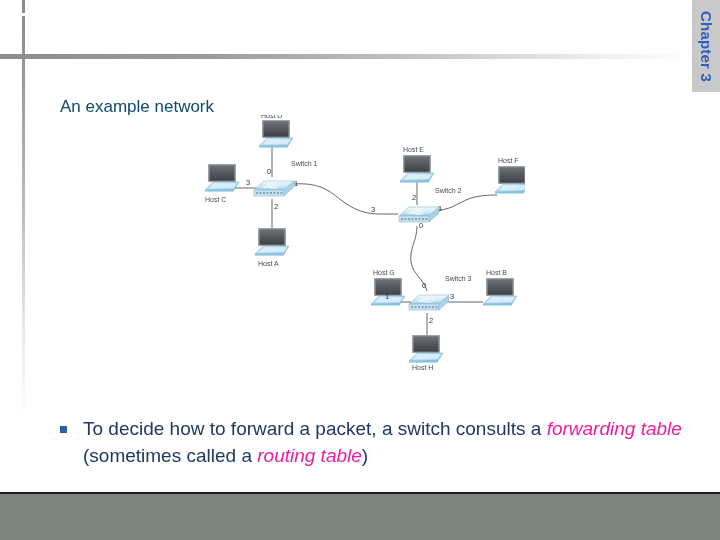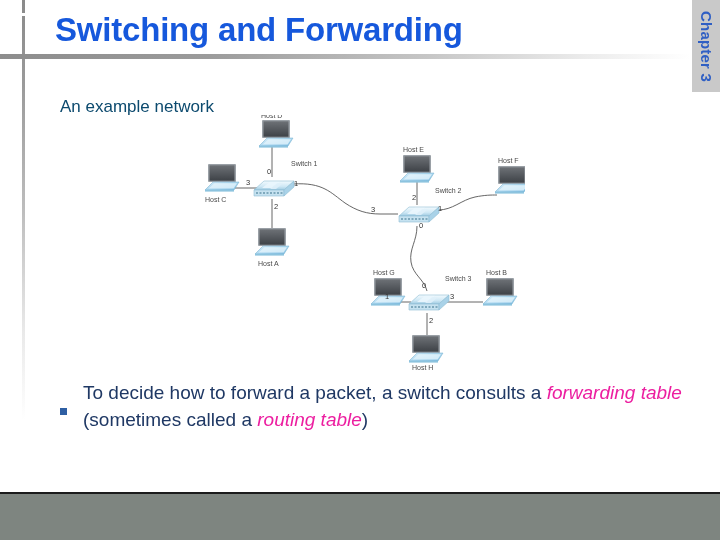--- a/index.html
+++ b/index.html
@@ -49,22 +49,22 @@
     position:absolute;left:60px;top:96px;
     color:#0c4a6e;font-size:17px;line-height:22px;
   }
 
   
   .figure{position:absolute;left:195px;top:115px;width:330px;height:255px;}
   .figure svg{display:block;}
 
   
   .bullet{
-    position:absolute;left:60px;top:379px;width:625px;
-    display:flex;align-items:center;
+    position:absolute;left:60px;top:415px;width:625px;
+    display:flex;align-items:flex-start;
   }
   .bullet-marker{
     width:7px;height:7px;background:#2e5fa3;flex:0 0 auto;margin-top:11px;margin-right:16px;
   }
   .bullet-text{
     color:#1f3864;font-size:19px;line-height:27px;
   }
   .bullet-text .em{color:#ec1ea0;font-style:italic;}
 
   
@@ -85,21 +85,20 @@
 <div id="slide">
 
   <div class="vrule"></div>
   <div class="vrule-notch"></div>
   <div class="hrule"></div>
 
   <div class="chapter-tab">
     <span>Chapter 3</span>
   </div>
 
-  <div class="slide-title">Switching and Forwarding</div>
 
   <div class="subhead">An example network</div>
 
   <div class="figure">
     <svg width="330" height="255" viewBox="0 0 330 255" xmlns="http://www.w3.org/2000/svg">
       <defs>
         <linearGradient id="scr" x1="0" y1="0" x2="0" y2="1">
           <stop offset="0%" stop-color="#6d7176"></stop>
           <stop offset="100%" stop-color="#3e4247"></stop>
         </linearGradient>

